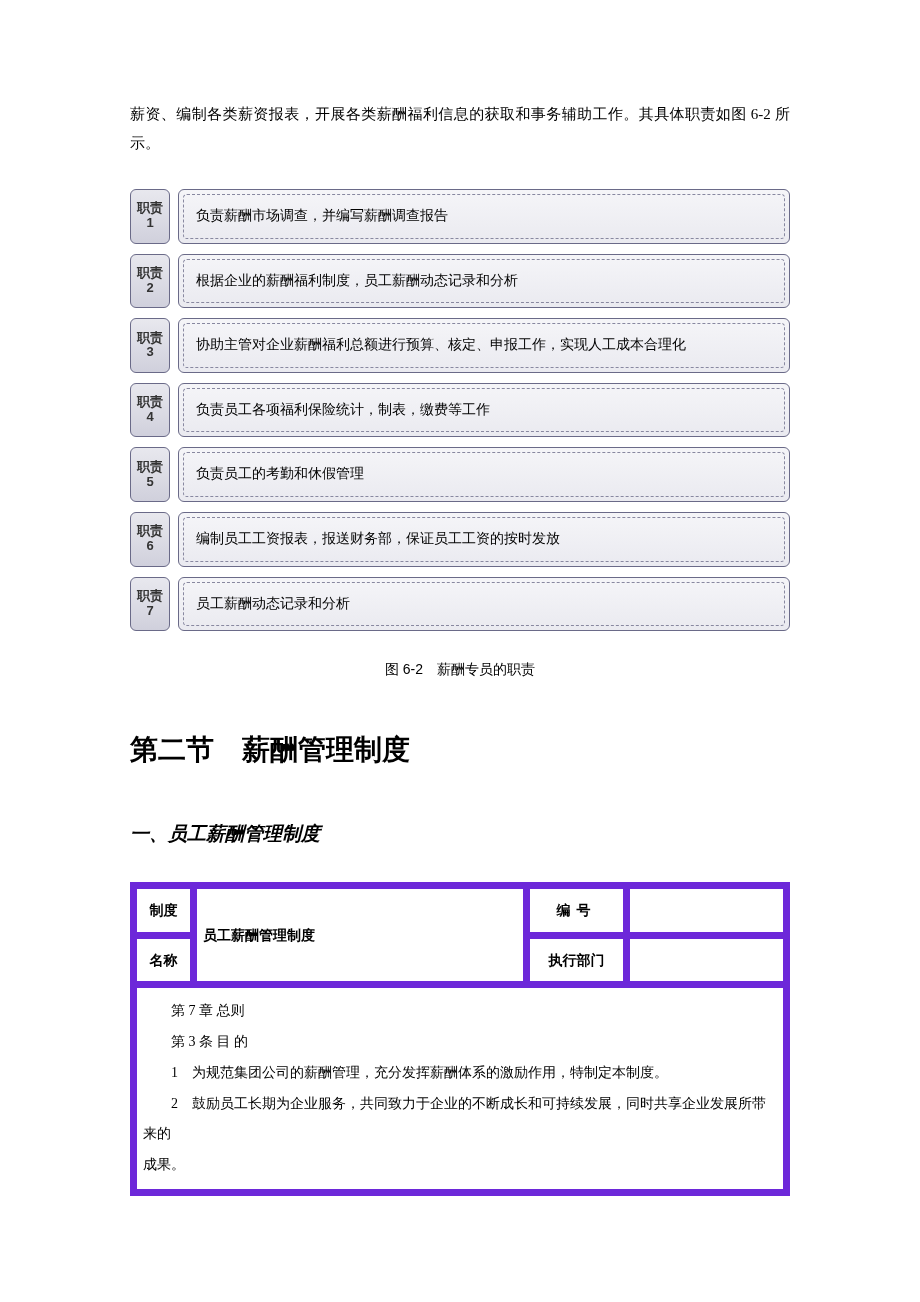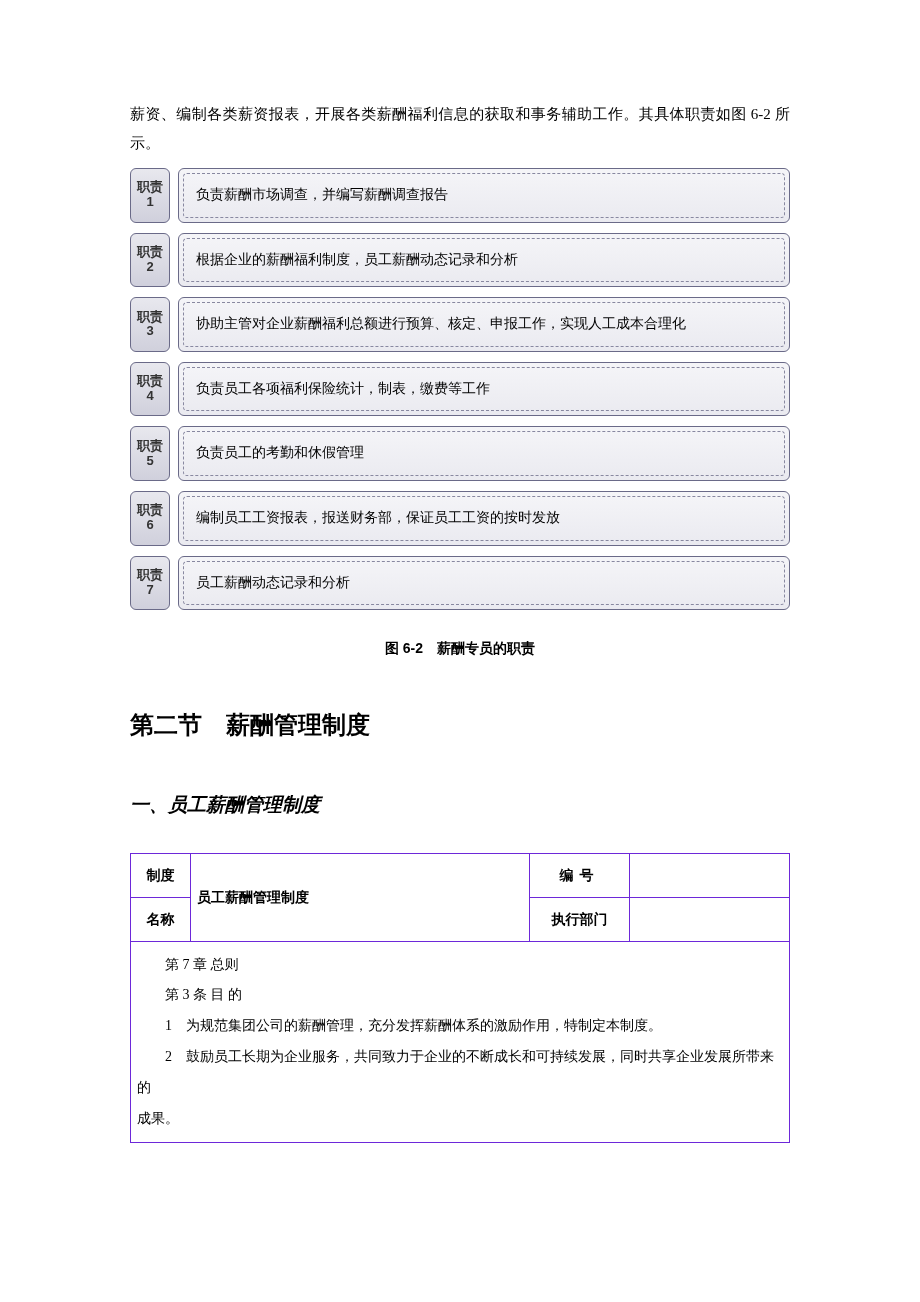--- a/index.html
+++ b/index.html
@@ -7,21 +7,21 @@
       font-family: "SimSun", "宋体", serif;
       background: #fff;
       width: 920px;
       padding: 100px 130px 60px 130px;
       color: #000;
       font-size: 15px;
       line-height: 1.9;
     }
     .intro-text {
       text-align: justify;
-      margin-bottom: 11px;
+      margin-bottom: 32px;
     }
     .duty-list {
       display: flex;
       flex-direction: column;
       gap: 10px;
       margin-bottom: 25px;
     }
     .duty-row {
       display: flex;
       align-items: stretch;
@@ -57,44 +57,44 @@
       font-size: 14px;
       font-family: "SimSun", "宋体", serif;
       min-height: 38px;
       display: flex;
       align-items: center;
       text-align: right;
     }
     .figure-caption {
       text-align: center;
       font-size: 14px;
-      font-weight: bold;
+      font-weight: normal;
       font-family: "SimHei", "黑体", sans-serif;
       margin: 22px 0 40px 0;
     }
     .section-heading {
-      font-size: 24px;
+      font-size: 28px;
       font-weight: bold;
       font-family: "SimHei", "黑体", sans-serif;
       margin-bottom: 40px;
     }
     .sub-heading {
       font-size: 19px;
       font-weight: bold;
       font-family: "SimHei", "黑体", sans-serif;
       margin-bottom: 30px;
       font-style: italic;
     }
     .policy-table {
       width: 100%;
       border-collapse: collapse;
       font-size: 14px;
     }
     .policy-table td {
-      border: 1px solid #6d28d9;
+      border: 7px solid #6d28d9;
       padding: 8px 6px;
       vertical-align: middle;
     }
     .th-cell {
       text-align: center;
       font-weight: bold;
       font-family: "SimHei", "黑体", sans-serif;
       width: 60px;
     }
     .title-cell {

